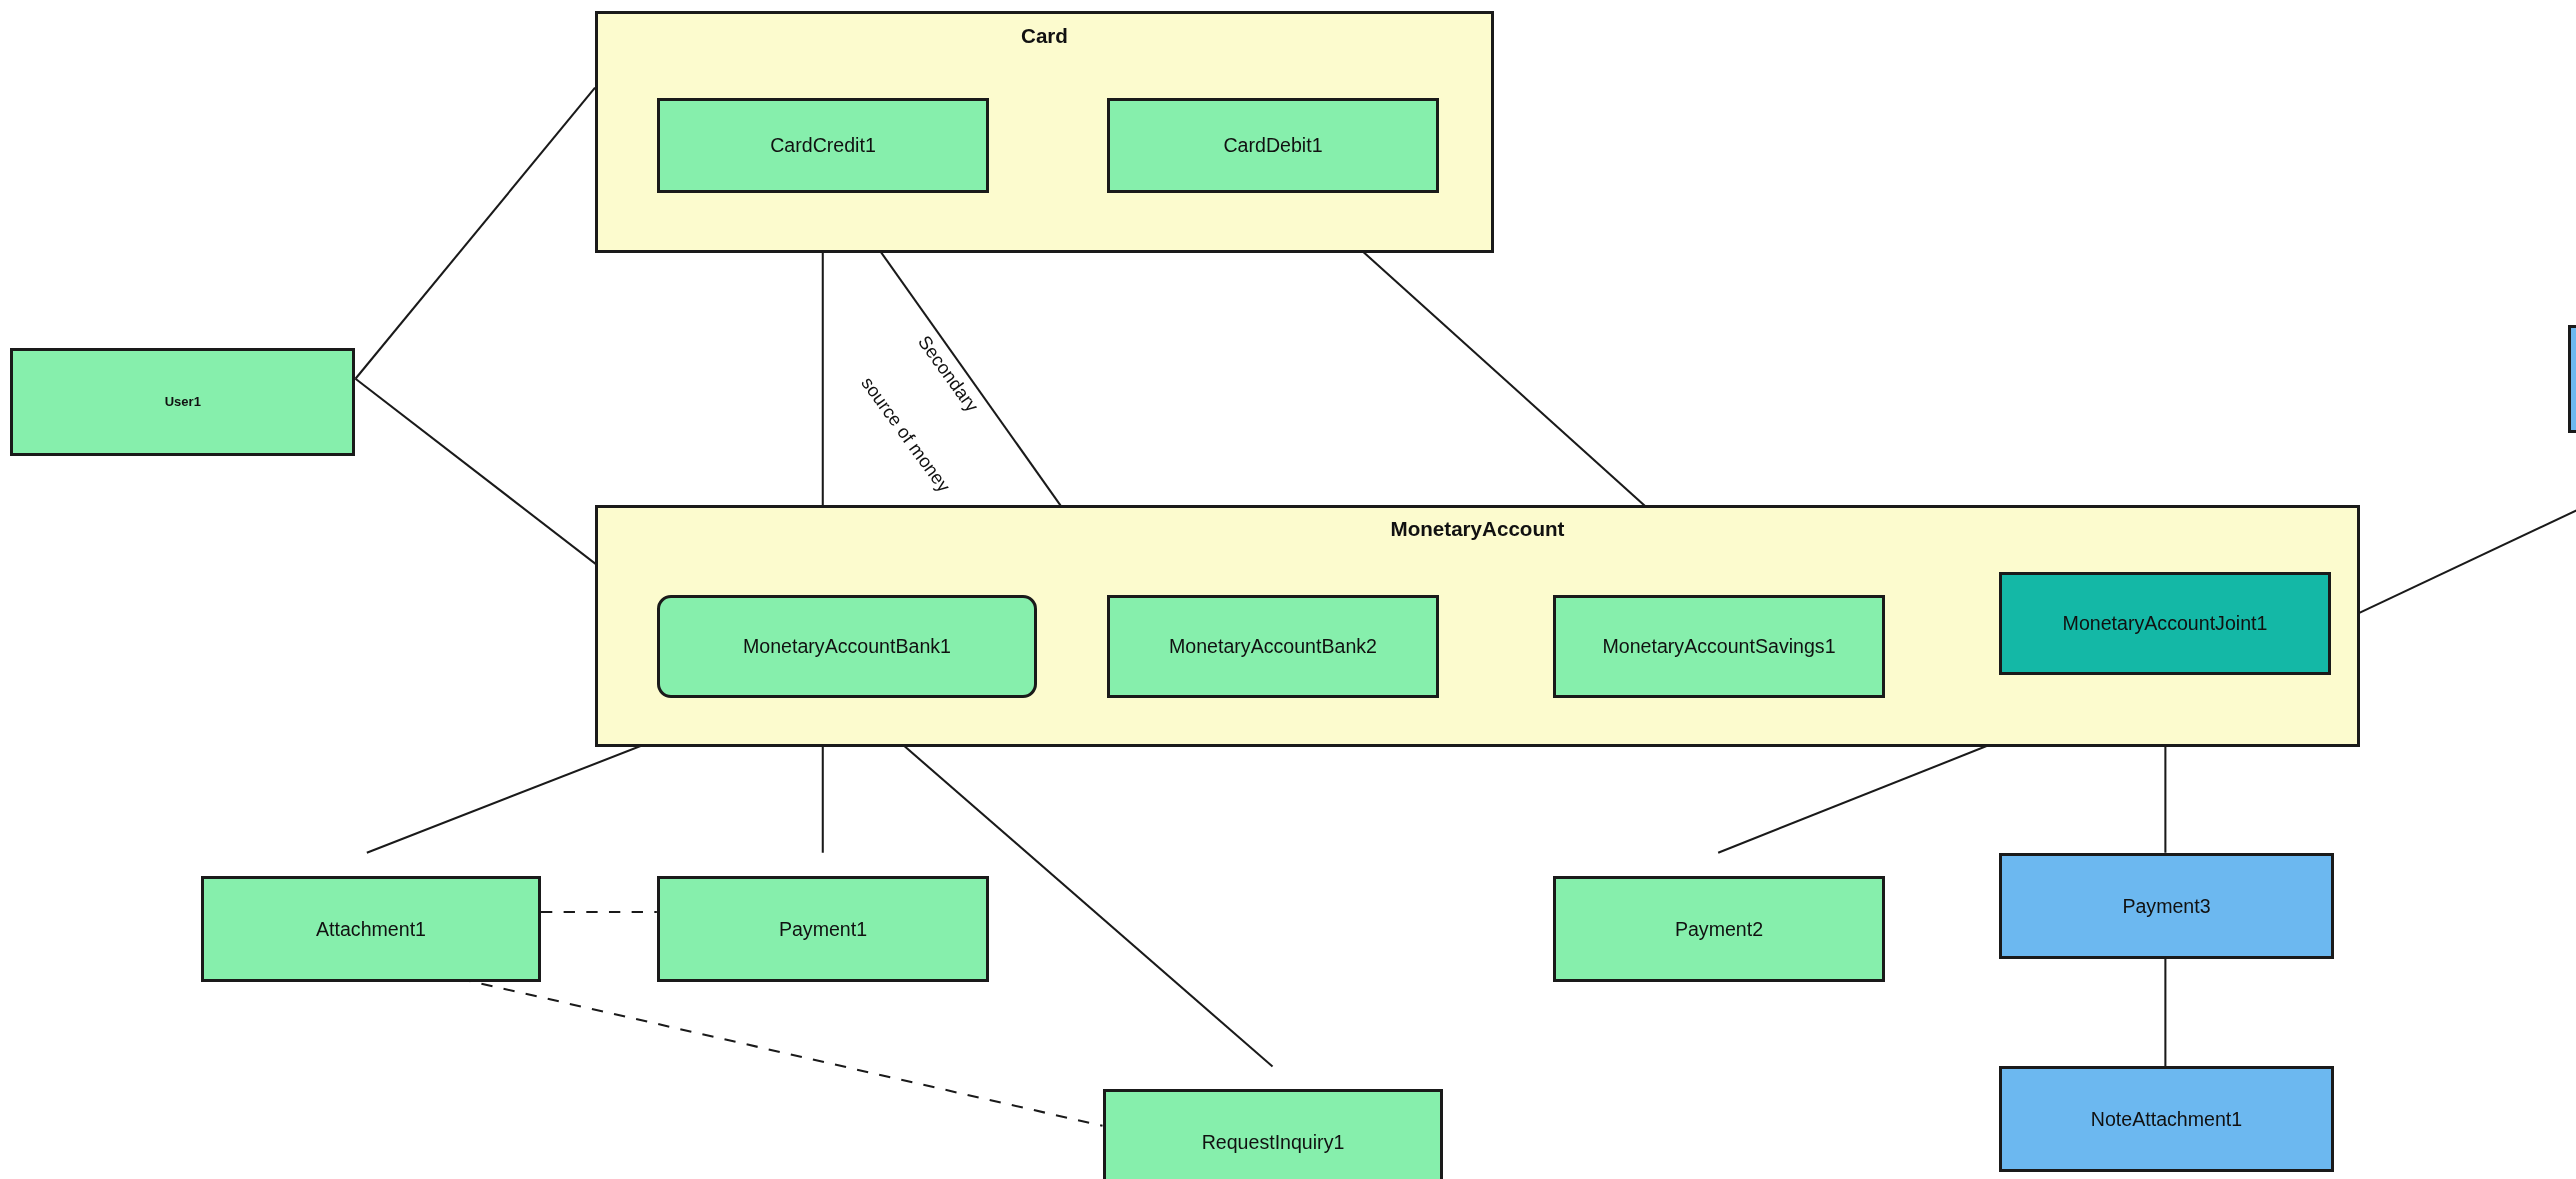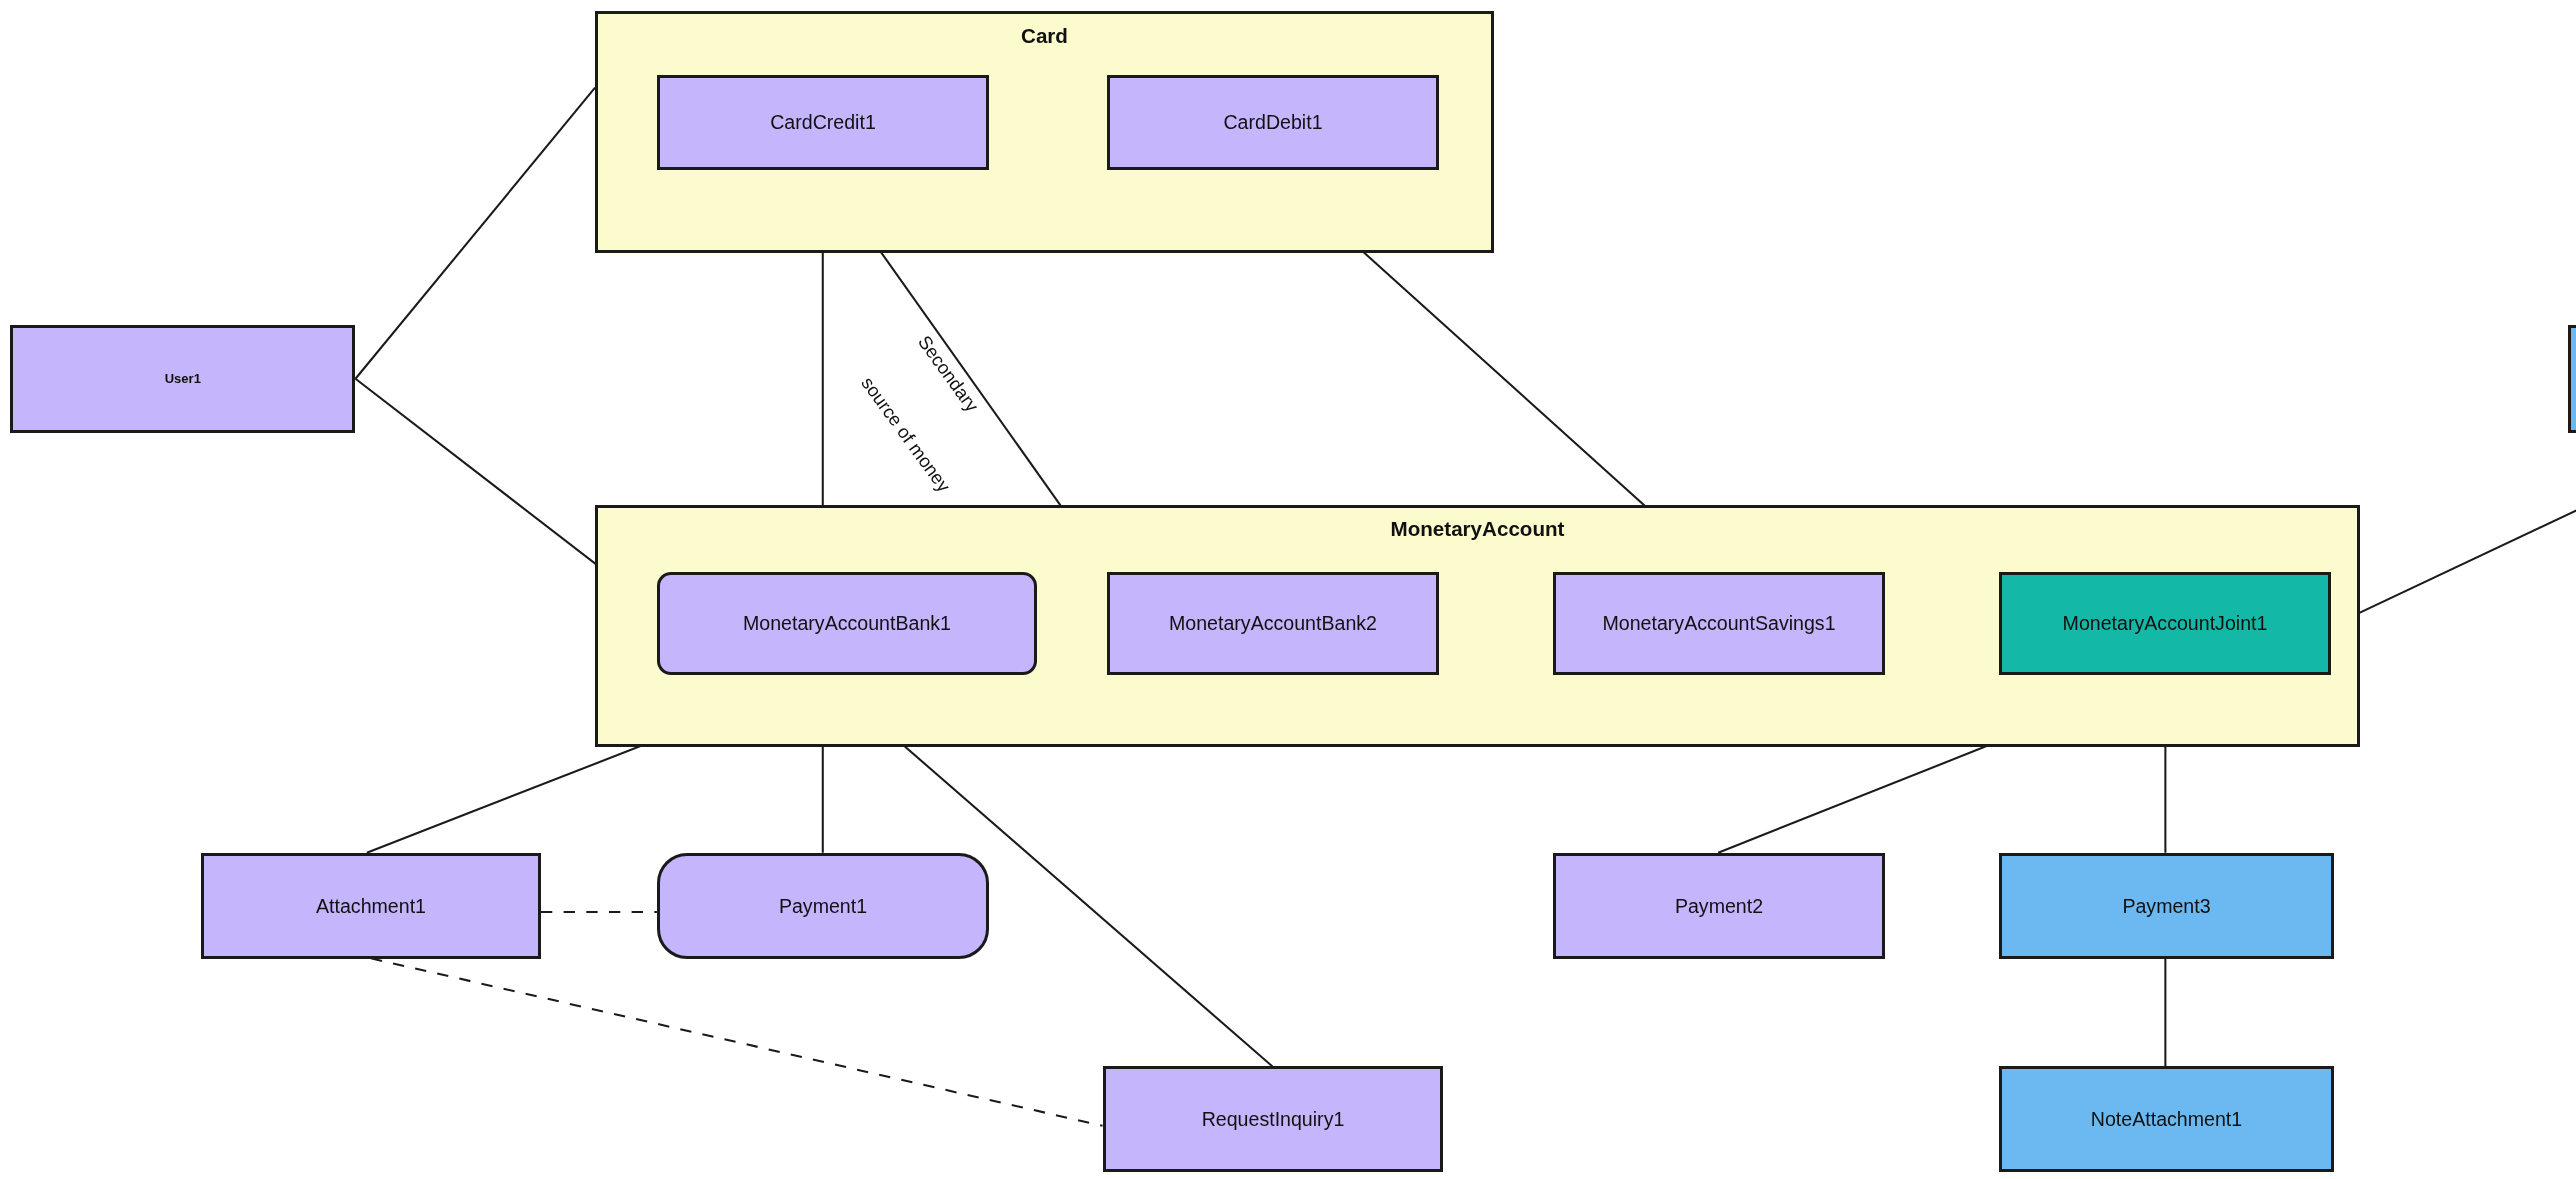--- a/index.html
+++ b/index.html
@@ -2,21 +2,21 @@
 <html style="font-size:8.2px"><head>
 <meta charset="utf-8">
 <style>
   html,body{margin:0;padding:0;background:#ffffff;}
   body{font-family:"Liberation Sans", sans-serif;}
   #stage{position:relative;width:2915px;height:1180px;background:#ffffff;overflow:hidden;}
   #edges{position:absolute;left:0;top:0;width:2915px;height:1180px;}
   .grp{position:absolute;box-sizing:border-box;background:#fcfbce;border:3.1px solid #1a1a1a;}
   .grp>.grp-title{position:absolute;left:0;right:0;top:9.3px;text-align:center;font-weight:bold;font-size:20.6px;color:#111111;}
   .node{position:absolute;box-sizing:border-box;border:3.1px solid #1a1a1a;display:flex;align-items:center;justify-content:center;text-align:center;font-size:19.6px;color:#111111;line-height:1.15;padding:1px 3.1px;}
-  .n-yellow{background:#c4b5fd;}
+  .n-yellow{background:#86efac;margin-top:23px;}
   .n-green{background:#14b8a6;}
   .n-blue{background:#6cb8f0;justify-content:center;}
   .n-bold{font-weight:bold;font-size:13px;}
   .edge-label{position:absolute;font-size:18.5px;color:#111111;line-height:1.25;white-space:pre;}
   .el-rot{transform-origin:0 0;}
 </style>
 </head>
 <body>
 
 <div id="stage">
@@ -63,21 +63,21 @@
     </div>
   <div class="node n-yellow" id="nd-mas1" style="left: 1553px; top: 572px; width: 332px; height: 103px;">
       <span>MonetaryAccountSavings1</span>
     </div>
   <div class="node n-green" id="nd-maj1" style="left: 1999px; top: 572px; width: 332px; height: 103px;">
       <span>MonetaryAccountJoint1</span>
     </div>
   <div class="node n-yellow" id="nd-att1" style="left: 201px; top: 853px; width: 340px; height: 106px;">
       <span>Attachment1</span>
     </div>
-  <div class="node n-yellow" id="nd-pay1" style="left: 657px; top: 853px; width: 332px; height: 106px; border-radius: 30px;">
+  <div class="node n-yellow" id="nd-pay1" style="left: 657px; top: 853px; width: 332px; height: 106px;">
       <span>Payment1</span>
     </div>
   <div class="node n-yellow" id="nd-pay2" style="left: 1553px; top: 853px; width: 332px; height: 106px;">
       <span>Payment2</span>
     </div>
   <div class="node n-blue" id="nd-pay3" style="left: 1999px; top: 853px; width: 335px; height: 106px;">
       <span>Payment3</span>
     </div>
   <div class="node n-yellow" id="nd-req1" style="left: 1103px; top: 1066px; width: 340px; height: 106px; align-items: center;">
       <span>RequestInquiry1</span>

